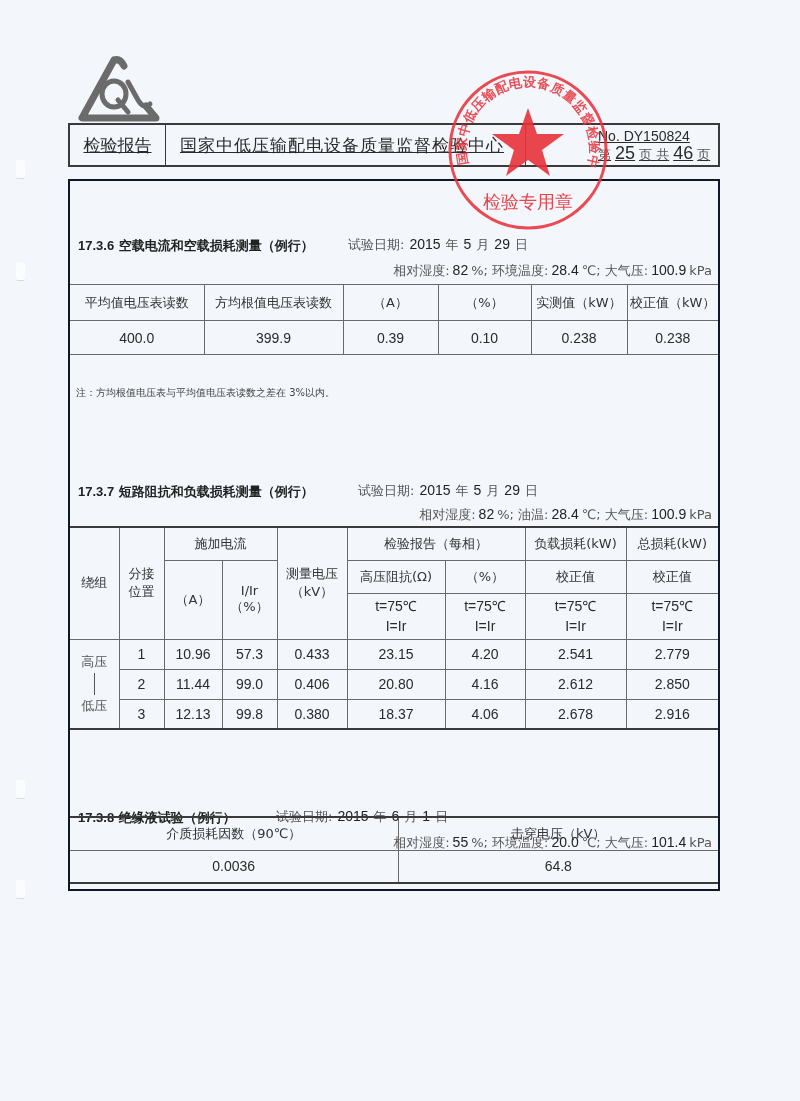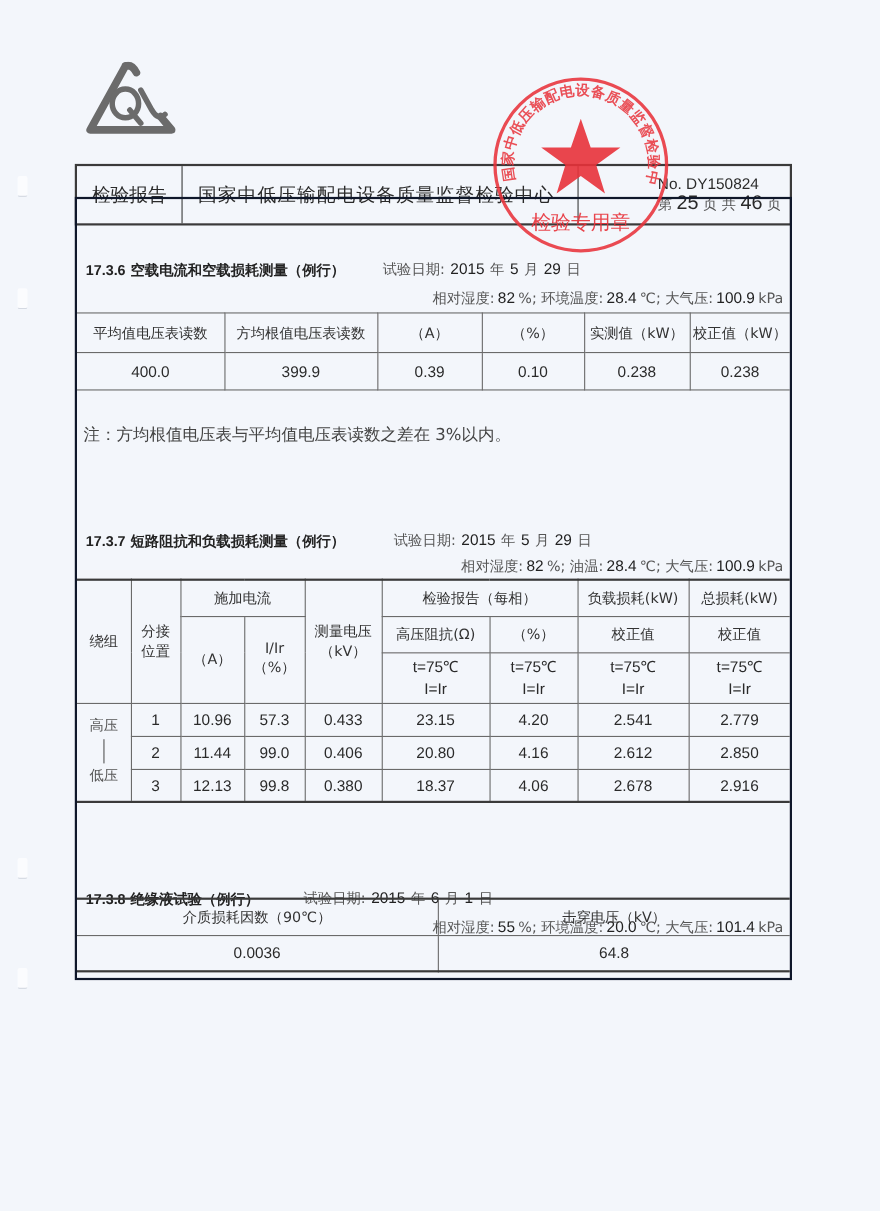--- a/index.html
+++ b/index.html
@@ -5,22 +5,22 @@
   html, body { margin:0; padding:0; }
   body {
     width:800px; height:1101px; position:relative; overflow:hidden;
     background:#f3f6fb;
     font-family:"DejaVu Sans", "Liberation Sans", sans-serif;
     color:#2b2b2b;
   }
   .slot { position:absolute; left:16px; width:9px; height:18px; background:#fbfcfe; border-bottom:1px solid #d4d9e2; border-radius:2px; }
   .logo { position:absolute; left:76px; top:56px; width:86px; height:70px; }
   .header {
-    position:absolute; left:68px; top:149px; width:652px; height:56px;
-    border:2px solid #3a3a3a; display:flex; box-sizing:border-box;
+    position:absolute; left:68px; top:123px; width:652px; height:44px;
+    border:2px solid #3a3a3a; display:flex; box-sizing:border-box;text-decoration:underline;
   }
   .header .cell { border-right:1.5px solid #3a3a3a; display:flex; align-items:center; box-sizing:border-box; }
   .header .c1 { width:96px; justify-content:center; font-size:17px; color:#2a2a2a; }
   .header .c2 { width:360px; padding-left:14px; font-size:17px; letter-spacing:1px; color:#2a2a2a; }
   .header .c3 { flex:1; border-right:none; flex-direction:column; align-items:flex-start; padding-left:72px; justify-content:center; line-height:17px; }
   .header .no { font-size:14px; font-family:"Liberation Sans", sans-serif; }
   .header .pg { font-size:13px; color:#555; }
   .header .pg b { font-family:"Liberation Sans", sans-serif; font-weight:normal; font-size:18px; color:#2a2a2a; margin:0 4px; }
 
   .frame {
@@ -32,21 +32,21 @@
   .sec-date { position:absolute; font-size:13px; color:#555; }
   .sec-date span.v { color:#222; font-family:"Liberation Sans", sans-serif; font-size:14px; margin:0 5px; }
   .sec-env { position:absolute; right:6px; font-size:13px; color:#555; }
   .sec-env span.v { color:#222; font-family:Liberation Sans, sans-serif; font-size:14px; margin:0 3px; }
 
   table { border-collapse:collapse; position:absolute; left:0; table-layout:fixed; }
   td { border:1px solid #6a6a6a; text-align:center; font-size:13px; color:#333; padding:0; }
   td.num { font-family:Liberation Sans, sans-serif; font-size:14px; color:#2a2a2a; }
   .tbl-top { border-top:2px solid #3a3a3a; }
   .tbl-bottom { border-bottom:2px solid #3a3a3a; }
-  .note { position:absolute; left:6px; font-size:15px; color:#444; }
+  .note { position:absolute; left:6px; font-size:10px; color:#444; }
 
   .stamp { position:absolute; left:446px; top:68px; width:164px; height:164px; pointer-events:none; }
 </style>
 </head>
 <body>
 
 <div class="slot" style="top:160px"></div>
 <div class="slot" style="top:262px"></div>
 <div class="slot" style="top:780px"></div>
 <div class="slot" style="top:880px"></div>

